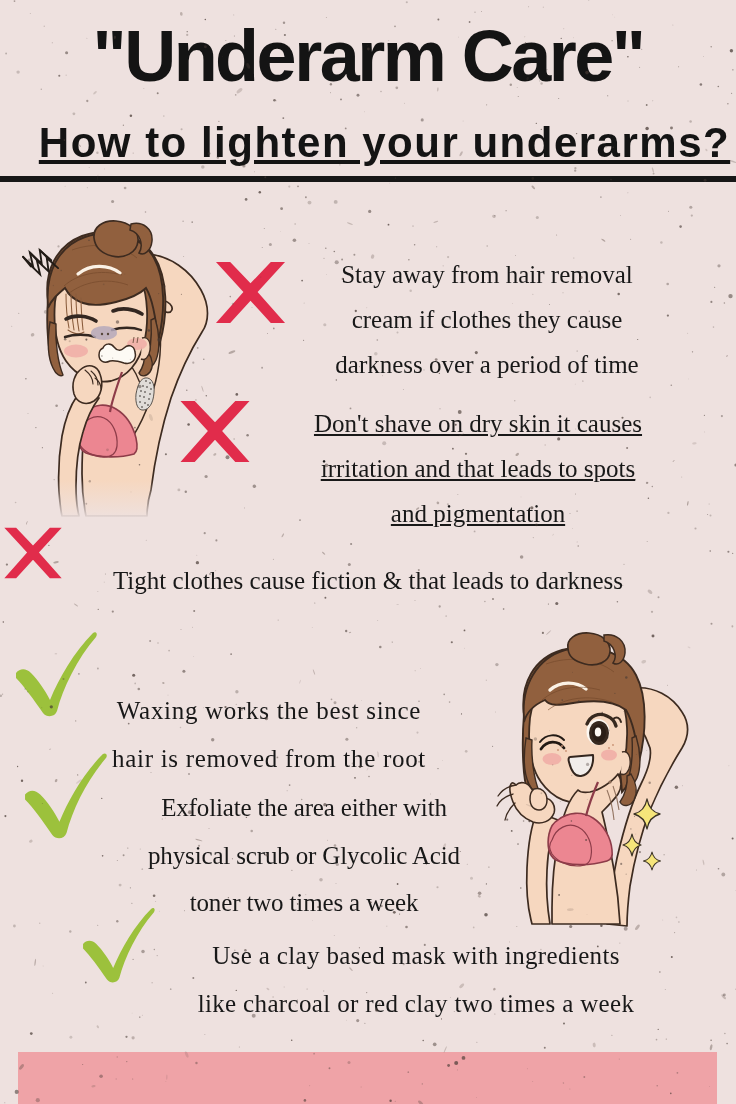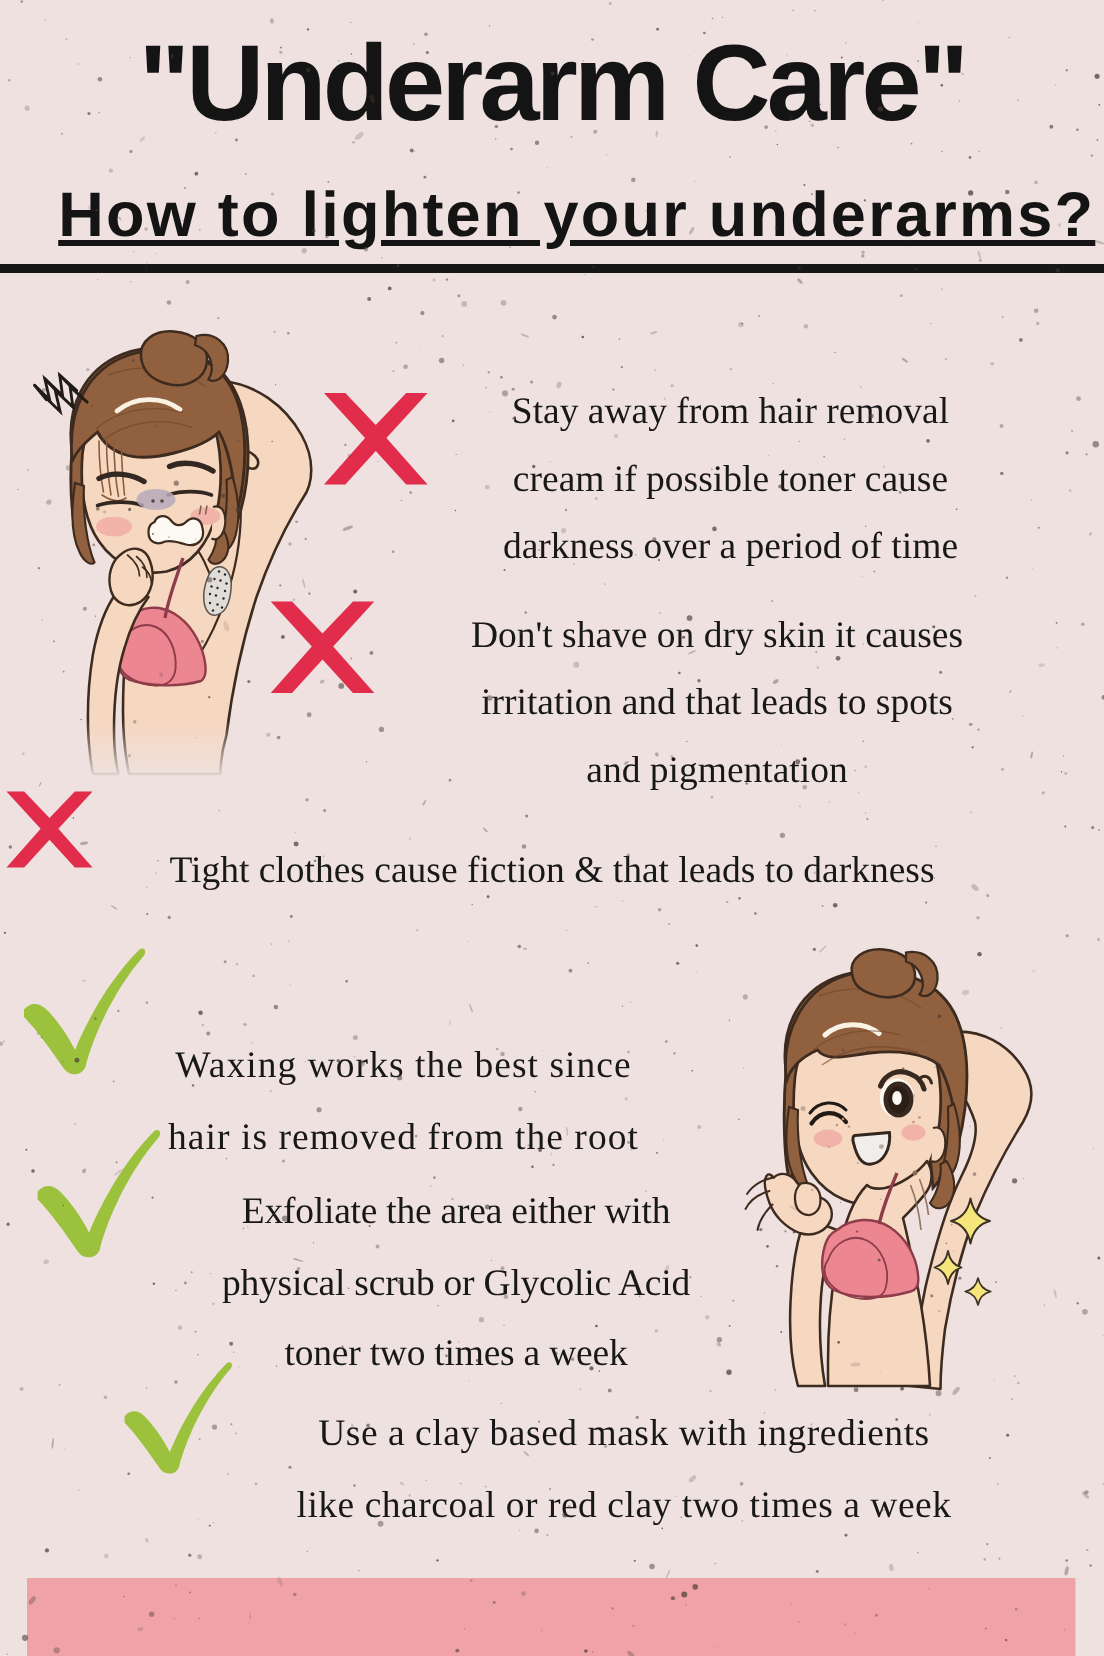--- a/index.html
+++ b/index.html
@@ -145,28 +145,28 @@
     <path d="M29 260 L34 273 L37 259 L43 274 L47 261 L53 275"></path>
   </g>
 </g>
 </svg></div>
 
   <div class="mark" style="left:213px;top:260px;width:75px;height:65px;"><svg viewBox="0 0 72 64" width="100%" height="100%">
         <path d="M2 2 L16 2 L36 23 L56 2 L70 2 L43 31.5 L70 62 L56 62 L36 40 L16 62 L2 62 L29 31.5 Z" fill="#e12c4b"></path>
       </svg></div>
   <div class="txt" style="left:278px;top:240px;width:418px;white-space:nowrap;">
     <span>Stay away from hair removal</span><br>
-    <span>cream if possible toner cause</span><br>
+    <span>cream if clothes they cause</span><br>
     <span>darkness over a period of time</span>
   </div>
 
   <div class="mark" style="left:176px;top:399px;width:78px;height:65px;"><svg viewBox="0 0 72 64" width="100%" height="100%">
         <path d="M2 2 L16 2 L36 23 L56 2 L70 2 L43 31.5 L70 62 L56 62 L36 40 L16 62 L2 62 L29 31.5 Z" fill="#e12c4b"></path>
       </svg></div>
-  <div class="txt" style="left:249px;top:389px;width:458px;white-space:nowrap;">
+  <div class="txt" style="left:249px;top:389px;width:458px;white-space:nowrap;text-decoration:underline;">
     <span>Don't shave on dry skin it causes</span><br>
     <span>irritation and that leads to spots</span><br>
     <span>and pigmentation</span>
   </div>
 
   <div class="mark" style="left:1px;top:526px;width:64px;height:54px;"><svg viewBox="0 0 72 64" width="100%" height="100%">
         <path d="M2 2 L16 2 L36 23 L56 2 L70 2 L43 31.5 L70 62 L56 62 L36 40 L16 62 L2 62 L29 31.5 Z" fill="#e12c4b"></path>
       </svg></div>
   <div class="txt" style="left:10px;top:546px;width:716px;white-space:nowrap;">
     <span>Tight clothes cause fiction &amp; that leads to darkness</span>

